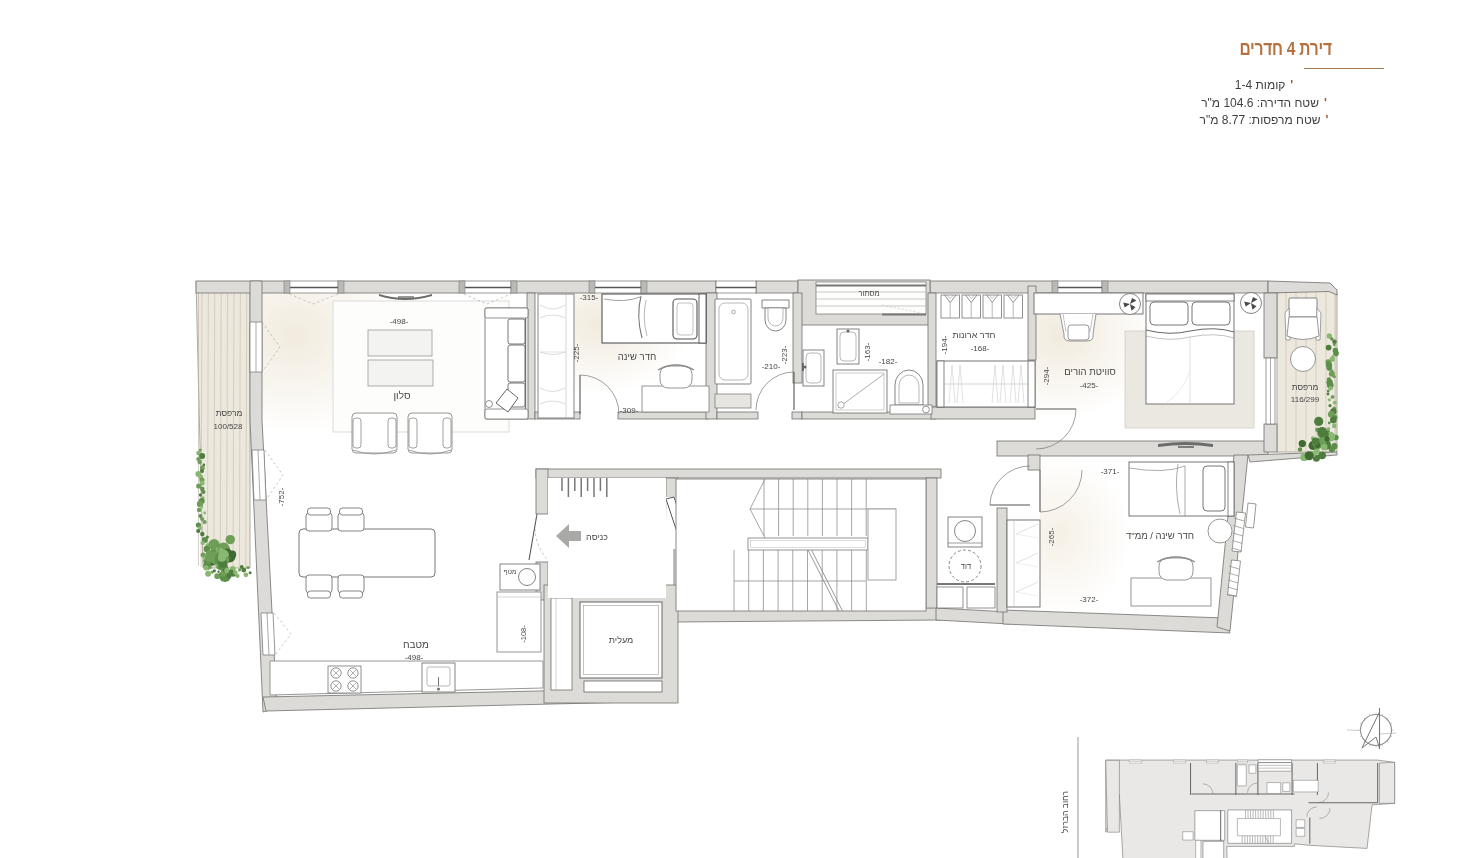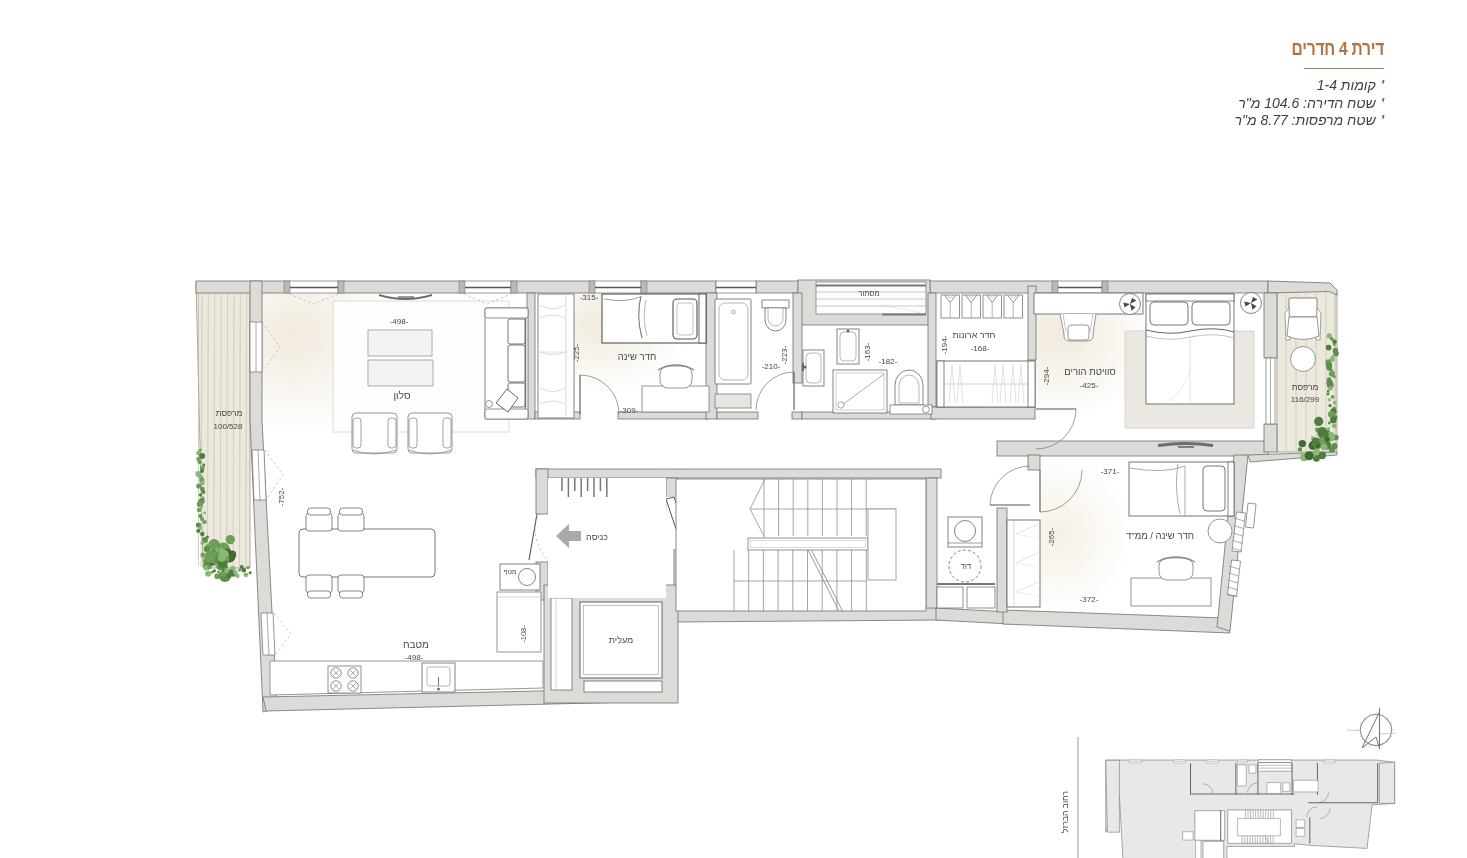--- a/index.html
+++ b/index.html
@@ -1,21 +1,21 @@
 <!DOCTYPE html>
 <html lang="he"><head>
 <meta charset="utf-8">
 <style>
 html,body{margin:0;padding:0;background:#ffffff;}
 #page{position:relative;width:1467px;height:858px;overflow:hidden;font-family:"Liberation Sans",sans-serif;}
 svg{position:absolute;left:0;top:0;}
-#titleblock{position:absolute;top:38px;right:83px;width:240px;text-align:right;direction:rtl;font-family:"Liberation Sans",sans-serif;}
+#titleblock{position:absolute;top:38px;right:83px;width:240px;text-align:center;direction:rtl;font-family:"Liberation Sans",sans-serif;}
 #titleblock h1{margin:0;font-size:19px;font-weight:bold;color:#b5713e;letter-spacing:-0.3px;transform:scaleX(0.82);transform-origin:100% 50%;}
 #titleblock .rule{margin-top:8px;border-bottom:1.5px solid #a87c4f;width:80px;margin-right:0;}
-#titleblock ul{list-style:none;margin:8px 0 0 0;padding:0;font-size:14px;color:#3f3f3f;line-height:17.5px;font-style:italic;}
+#titleblock ul{list-style:none;margin:8px 0 0 0;padding:0;font-size:12px;color:#3f3f3f;line-height:17.5px;}
 #titleblock li .b{color:#a0592d;font-weight:bold;margin-left:5px;}
 </style>
 </head>
 <body>
 <div id="page">
 <svg width="1467" height="858" viewBox="0 0 1467 858" font-family="Liberation Sans, sans-serif">
 <defs>
 <radialGradient id="tintL" cx="50%" cy="50%" r="50%">
  <stop offset="0%" stop-color="#efe7d8" stop-opacity="0.85"></stop>
  <stop offset="100%" stop-color="#efe7d8" stop-opacity="0"></stop>

